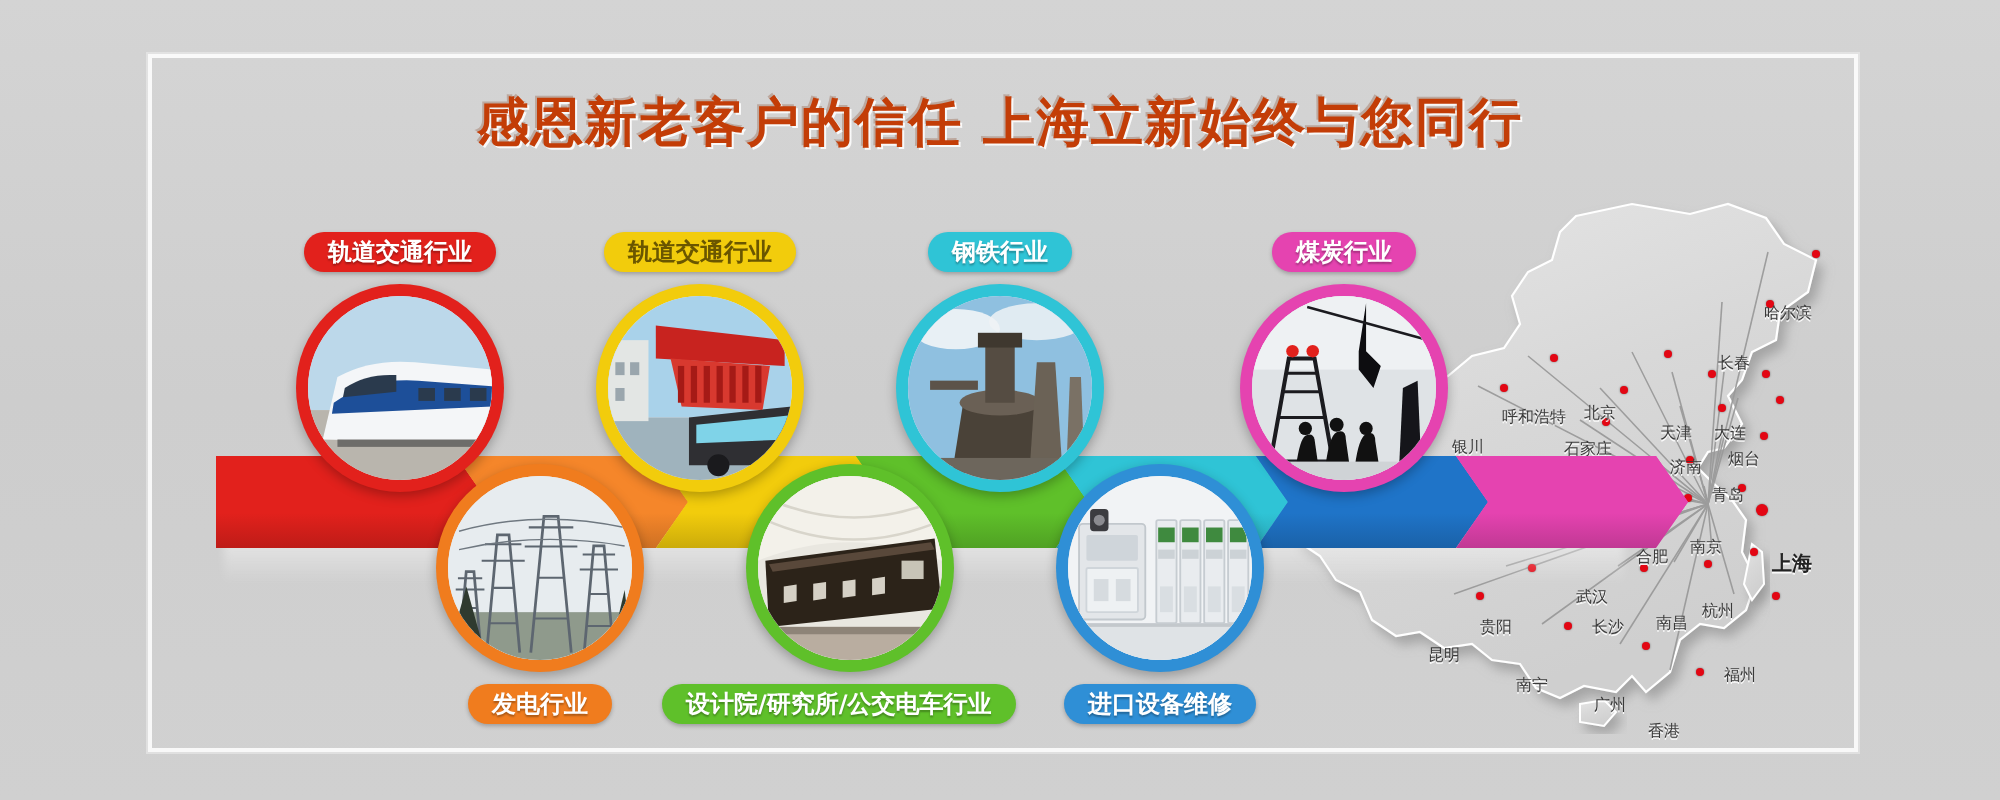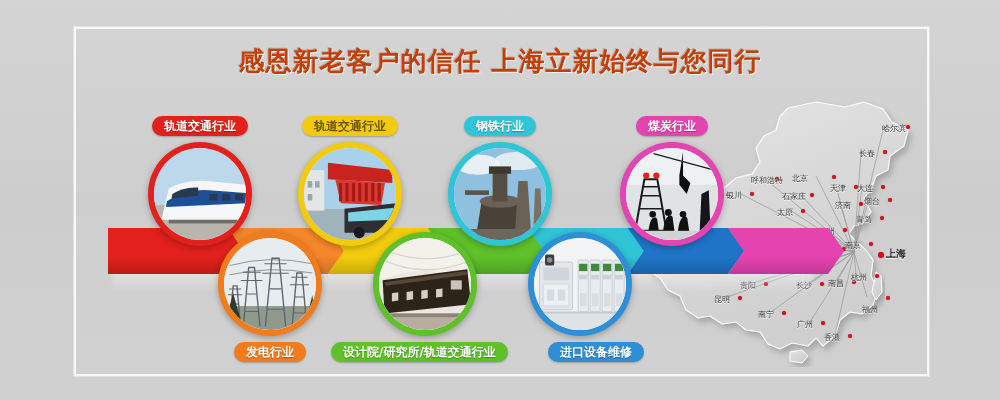--- a/index.html
+++ b/index.html
@@ -51,21 +51,21 @@
     font-family:"DejaVu Sans","Liberation Sans",sans-serif;
     text-shadow:0 1px 1px rgba(0,0,0,.3);
     box-shadow:0 1px 2px rgba(0,0,0,.25);}
   .pill.dark{color:#5a4a00;text-shadow:none;}
 
   
   #map{position:absolute;left:640px;top:100px;width:300px;height:270px;}
   #map svg{position:absolute;left:0;top:0;}
   .city{position:absolute;font-size:8px;color:#3a3a3a;white-space:nowrap;
     font-family:Liberation Sans, sans-serif;
-    text-shadow:0 1px 0 rgba(255,255,255,.9);}
+    text-shadow:0 1px 0 rgba(255,255,255,.9);margin-top:28px;}
   .dot{position:absolute;width:4px;height:4px;border-radius:50%;
     background:#e30613;box-shadow:0 0 1px rgba(0,0,0,.5);}
   .dot.hub{width:6px;height:6px;background:#e30613;}
   .city.hub{font-size:10px;font-weight:bold;color:#222;}
 </style>
 </head>
 <body>
 
 <div id="stage">
 
@@ -344,21 +344,21 @@
               <path d="M14,60 l7,-1 l0,9 l-7,1 Z" fill="#e4e0d4" opacity=".92"></path>
               <path d="M30,58.6 l7,-1 l0,9 l-7,1 Z" fill="#e4e0d4" opacity=".92"></path>
               <path d="M46,57.2 l7,-1 l0,9 l-7,1 Z" fill="#e4e0d4" opacity=".92"></path>
               <path d="M62,55.8 l7,-1 l0,9 l-7,1 Z" fill="#e4e0d4" opacity=".92"></path>
               <rect x="78" y="46" width="12" height="10" fill="#e4e0d4" opacity=".85"></rect>
               <rect x="0" y="82" width="100" height="18" fill="#b9ada0"></rect>
               <rect x="0" y="82" width="100" height="4" fill="#8e8478"></rect>
             </svg></div>
         </div>
       </div>
-      <div class="pill" style="background: rgb(95, 192, 42); color: rgb(255, 255, 255); width: auto; left: 331px; top: 342px;">设计院/研究所/轨道交通行业</div>
+      <div class="pill" style="background: rgb(95, 192, 42); color: rgb(255, 255, 255); width: auto; left: 331px; top: 342px;">设计院/研究所/公交电车行业</div>
       <div class="bubble" style="left: 528px; top: 232px; width: 104px; height: 104px; background: rgb(47, 143, 214);">
         <div class="inner">
           <div class="art"><svg viewBox="0 0 100 100" width="100%" height="100%" preserveAspectRatio="xMidYMid slice">
               <rect x="0" y="0" width="100" height="100" fill="#f1f3f5"></rect>
               <rect x="6" y="26" width="36" height="52" rx="2" fill="#e3e6e9" stroke="#c2c8cd"></rect>
               <rect x="10" y="32" width="28" height="14" rx="1" fill="#cfd5da"></rect>
               <rect x="12" y="18" width="10" height="12" rx="2" fill="#3c3c40"></rect>
               <circle cx="17" cy="24" r="3" fill="#8b8b90"></circle>
               <rect x="10" y="50" width="28" height="24" rx="1" fill="#eef1f3" stroke="#cfd5da"></rect>
               <rect x="14" y="56" width="8" height="12" fill="#d6dbdf"></rect>
@@ -377,16 +377,16 @@
               <rect x="76" y="60" width="7" height="14" fill="#d9dee2"></rect>
               <rect x="87" y="24" width="11" height="56" rx="1" fill="#e9ecef" stroke="#c6ccd1"></rect>
               <rect x="88" y="28" width="9" height="8" fill="#3f8a3f"></rect>
               <rect x="88" y="40" width="9" height="5" fill="#ccd2d6"></rect>
               <rect x="89" y="60" width="7" height="14" fill="#d9dee2"></rect>
               <rect x="0" y="80" width="100" height="20" fill="#dfe3e6"></rect>
               <rect x="0" y="80" width="100" height="2" fill="#c3c8cc"></rect>
             </svg></div>
         </div>
       </div>
-      <div class="pill" style="background: rgb(47, 143, 214); color: rgb(255, 255, 255); width: auto; left: 532px; top: 342px; margin-left: 16px;">进口设备维修</div>
+      <div class="pill" style="background: rgb(47, 143, 214); color: rgb(255, 255, 255); width: auto; left: 532px; top: 342px;">进口设备维修</div>
     </div>
 
 </div>
 
 </body></html>

